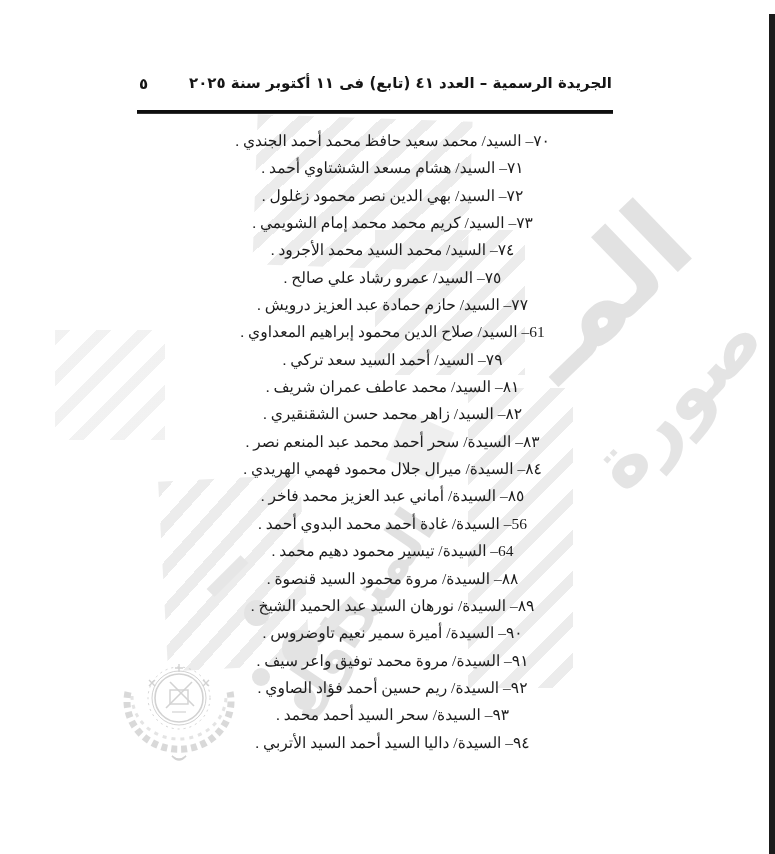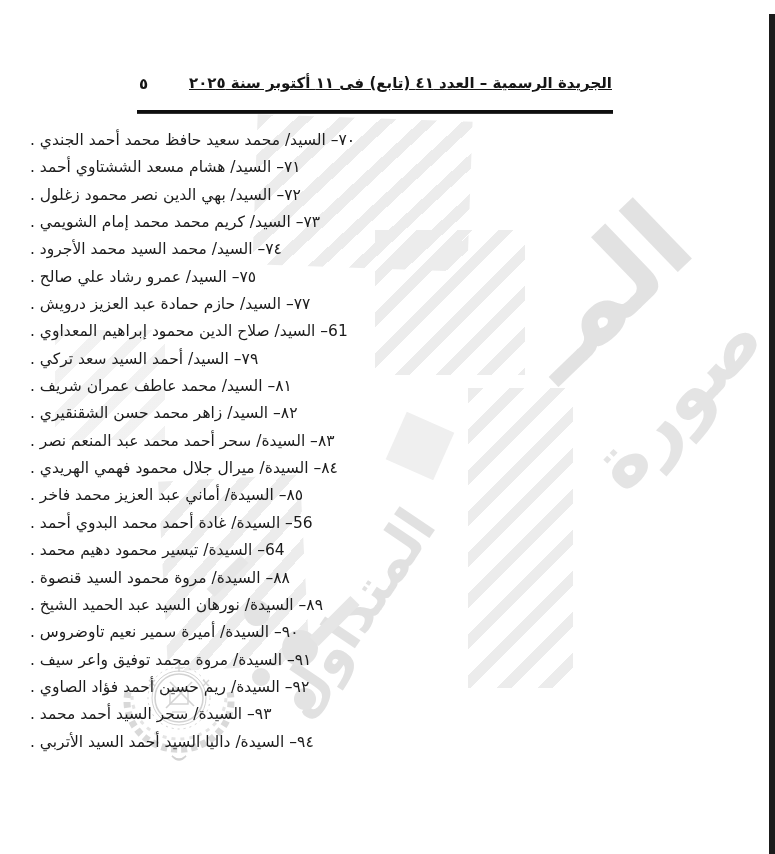--- a/index.html
+++ b/index.html
@@ -62,35 +62,36 @@
     left: 139px; top: 75px;
     width: 32px;
     font-size: 15px; font-weight: bold; color: #161616;
     text-align: left;
     direction: rtl;
   }
   .header-title {
     position: absolute;
     right: 163px; top: 74px;
     font-size: 15px; font-weight: bold; color: #161616;
-    direction: rtl; white-space: nowrap; text-decoration: underline;
+    direction: rtl; white-space: nowrap;
   }
   .header-rule {
     position: absolute;
     left: 137px; top: 110px;
     width: 476px; height: 3px;
     border-top: 3px solid #0e0e0e;
     border-bottom: 1px solid #333333;
   }
 
   .name-list {
     position: absolute;
-    top: 127px; right: 38px; left: 30px;
+    top: 127px; right: 38px; left: 48px;
     direction: rtl;
-    text-align: left;
+    text-align: center;
+    font-family: Liberation Serif, serif;
   }
   .list-row {
     height: 27.35px;
     line-height: 27.35px;
     font-size: 15.5px;
     color: #1c1c1c;
     white-space: nowrap;
   }
 
   

